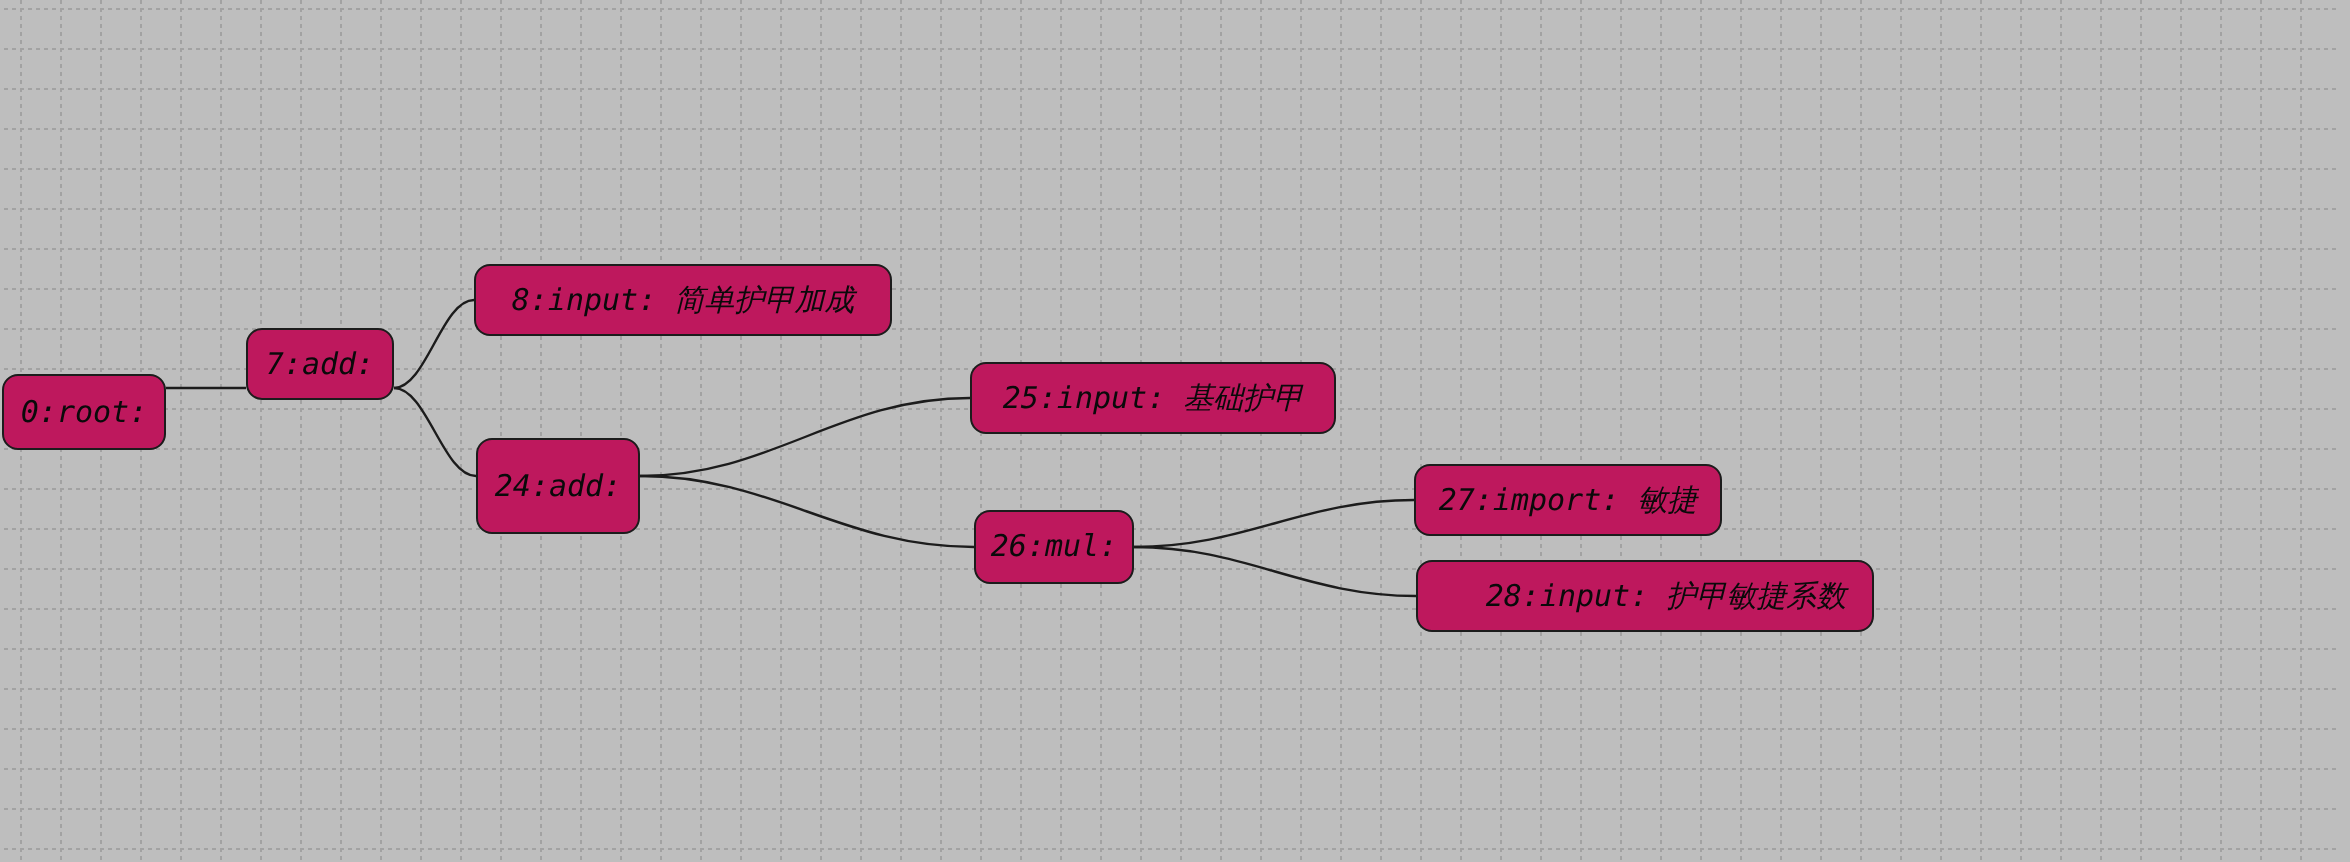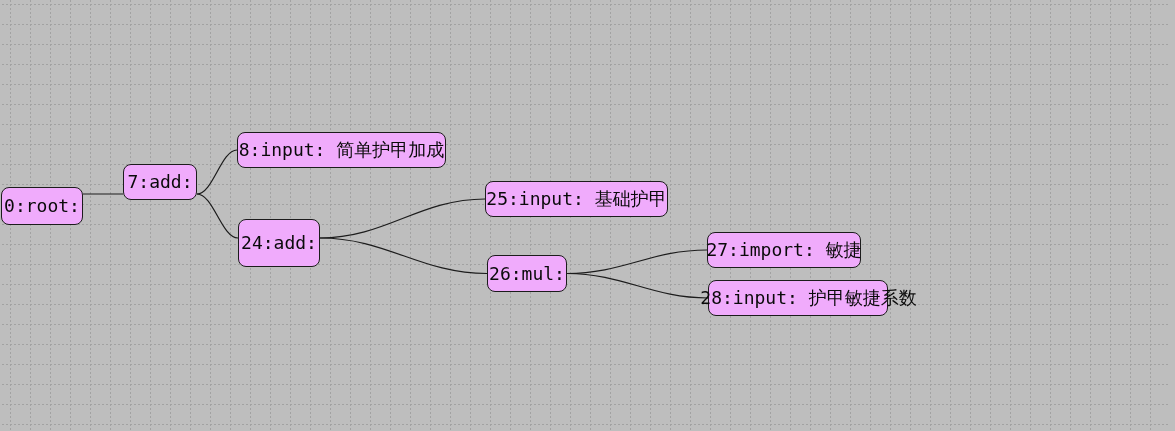--- a/index.html
+++ b/index.html
@@ -21,37 +21,38 @@
     top: 0;
     width: 1175px;
     height: 431px;
   }
   .node {
     position: absolute;
     display: flex;
     align-items: center;
     justify-content: center;
     box-sizing: border-box;
-    background: #f0abfc;
+    background: #be185d;
     border: 1px solid #1c1c1c;
     border-radius: 8px;
-    font-size: 18px;
+    font-size: 15px;
     color: #0a0a0a;
     white-space: nowrap;
     cursor: default;
     line-height: 1;
+    font-style: italic;
   }
   .n0  { left: 1px;   top: 187px; width: 82px;  height: 38px; }
   .n7  { left: 123px; top: 164px; width: 74px;  height: 36px; }
   .n8  { left: 237px; top: 132px; width: 209px; height: 36px; }
   .n24 { left: 238px; top: 219px; width: 82px;  height: 48px; }
   .n25 { left: 485px; top: 181px; width: 183px; height: 36px; }
   .n26 { left: 487px; top: 255px; width: 80px;  height: 37px; }
   .n27 { left: 707px; top: 232px; width: 154px; height: 36px; }
-  .n28 { left: 708px; top: 280px; width: 180px; height: 36px; padding-left: 21px; }
+  .n28 { left: 708px; top: 280px; width: 229px; height: 36px; padding-left: 21px; }
 </style>
 </head>
 <body>
 
 <div class="canvas">
 
   <svg class="layer" width="1175" height="431" xmlns="http://www.w3.org/2000/svg">
     <defs>
       <pattern id="gridpat" width="20" height="20" x="10" y="4" patternUnits="userSpaceOnUse">
         <path d="M 0 0.5 H 20 M 0.5 0 V 20" fill="none" stroke="#a2a2a2" stroke-width="1" stroke-dasharray="2 2"></path>

